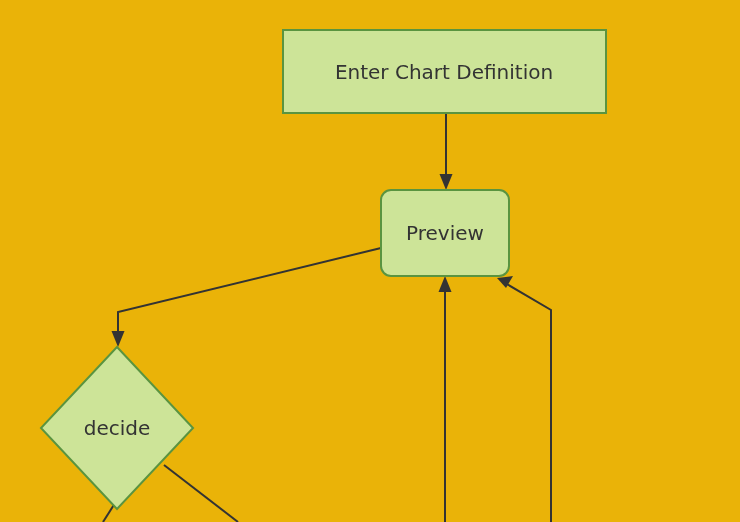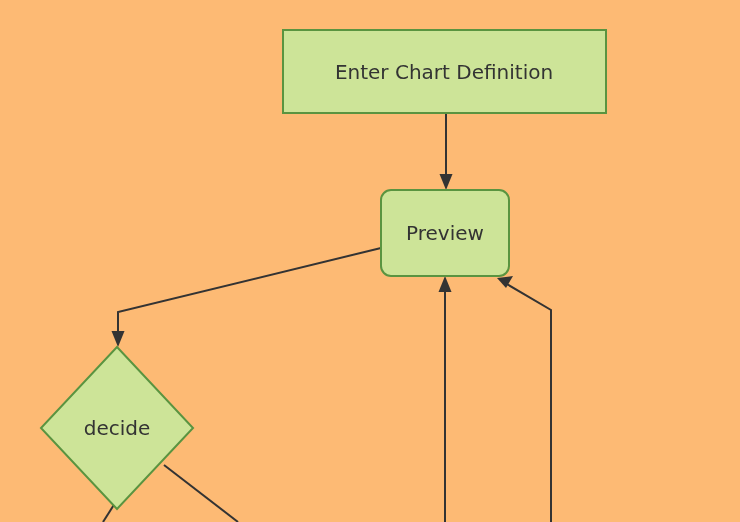--- a/index.html
+++ b/index.html
@@ -8,21 +8,21 @@
     padding: 0;
     background: #ffffff;
   }
   body {
     font-family: "DejaVu Sans", sans-serif;
   }
   #diagram-canvas {
     position: relative;
     width: 740px;
     height: 522px;
-    background: #fdba74;
+    background: #eab308;
     overflow: hidden;
   }
   #flow-svg {
     position: absolute;
     left: 0;
     top: 0;
     width: 740px;
     height: 522px;
     display: block;
   }

